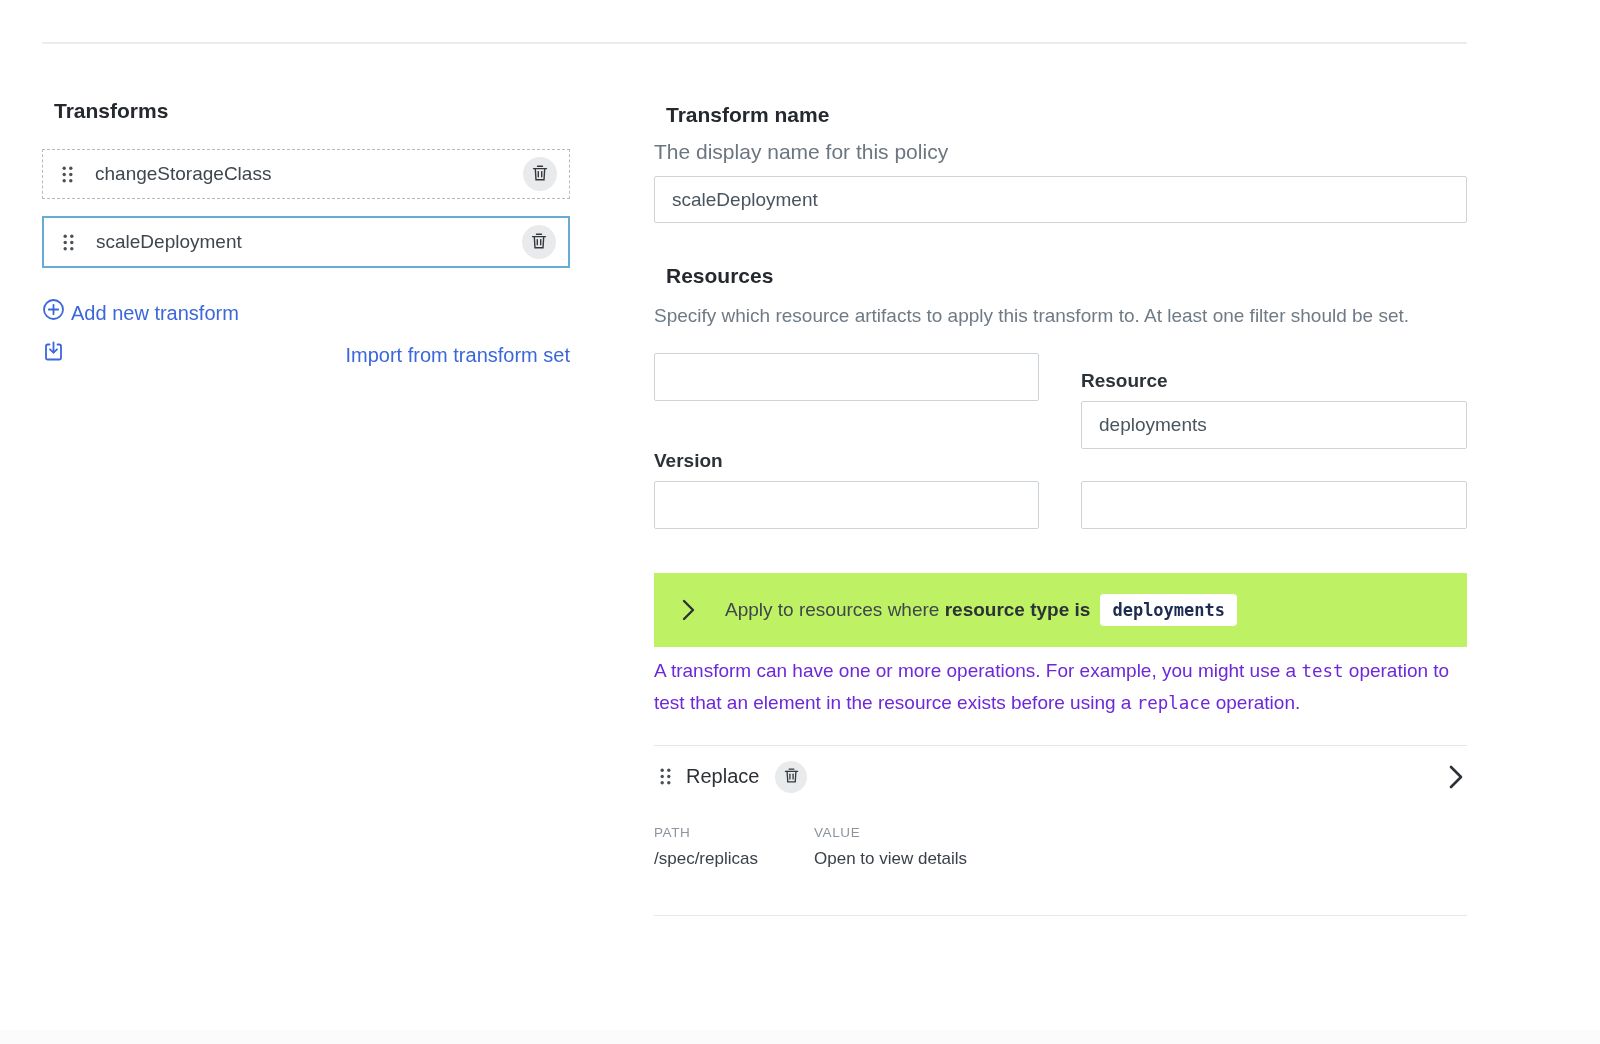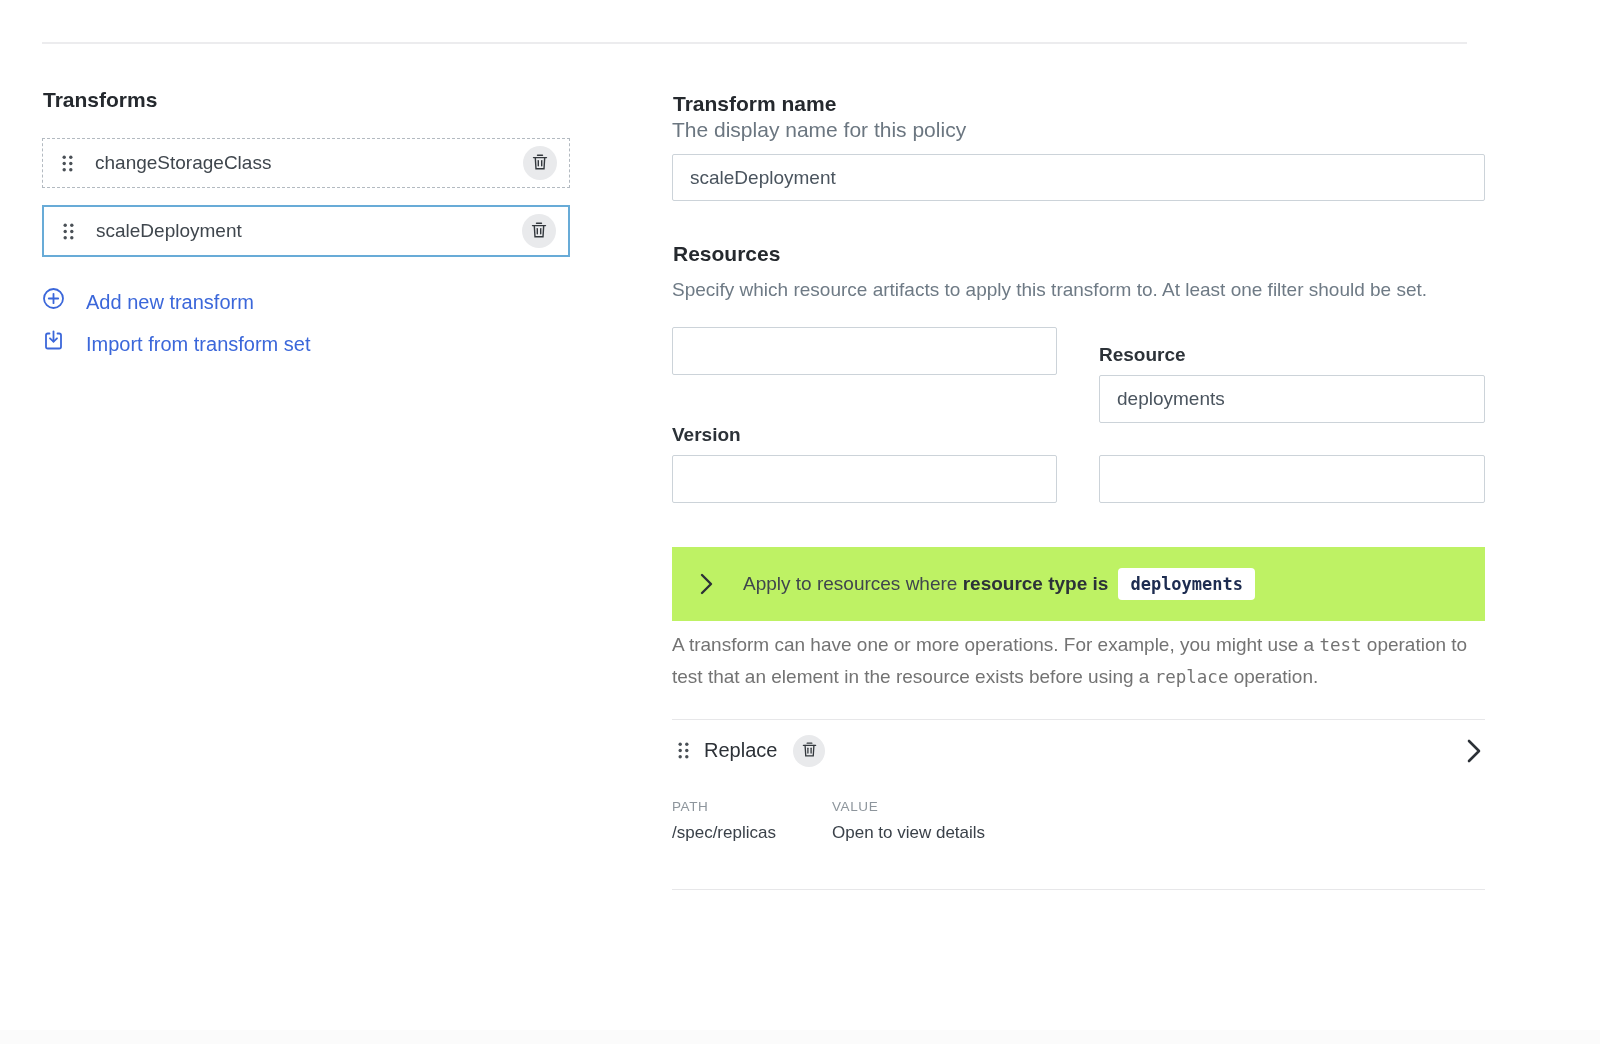--- a/index.html
+++ b/index.html
@@ -9,49 +9,49 @@
     background: #ffffff;
     font-family: "Liberation Sans", sans-serif;
     color: #3a4149;
     position: relative;
     overflow: hidden;
   }
   .hr-top {
     position: absolute; left: 42px; width: 1425px; top: 42px;
     border-top: 2px solid #ececee;
   }
-  h2 { font-size: 21px; font-weight: 700; color: #25292e; margin: 1px; line-height: 26px; }
+  h2 { font-size: 21px; font-weight: 700; color: #25292e; margin: 12px; line-height: 26px; }
 
   
   .left-col { position: absolute; left: 42px; top: 86px; width: 528px; }
   .card {
     display: flex; align-items: center;
     height: 50px; margin-top: 25px;
     border: 1px dashed #b3bac1; background: #fff;
     padding: 0 12px 0 19px;
   }
   .card.selected { border: 2px solid #68abd7; margin-top: 17px; height: 52px; }
   .card .label { font-size: 19px; color: #3f464d; flex: 1; margin-left: 22px; }
   .handle { display: inline-flex; flex: none; }
   .trash-btn {
     width: 34px; height: 34px; border-radius: 50%;
     background: #e9eaec; border: none; padding: 0;
     display: inline-flex; align-items: center; justify-content: center;
     cursor: pointer; flex: none;
   }
   .link-row {
-    display: flex; align-items: center; gap: 21px;
+    display: flex; align-items: center; gap: 6px;
     color: #3b67da; font-size: 20px; line-height: 26px; cursor: pointer;
   }
   .link-row.first { margin-top: 30px; }
-  .link-row.second { margin-top: 13px; }
+  .link-row.second { margin-top: 13px; justify-content: space-between; }
   .link-row svg { flex: none; }
 
   
-  .right-col { position: absolute; left: 672px; top: 90px; width: 813px; }
+  .right-col { position: absolute; left: 654px; top: 90px; width: 813px; }
   .subtitle { font-size: 21px; color: #6b7680; margin: 0 0 0 0; line-height: 24px; }
   .text-input {
     display: block; width: 100%; height: 47px; margin-top: 12px;
     border: 1px solid #ccd3d9; border-radius: 2px; background: #fff;
     font-family: "Liberation Sans", sans-serif;
     font-size: 19px; color: #4a545e; padding: 0 17px; outline: none;
   }
   .section-title { margin-top: 40px; }
   .desc { font-size: 19px; color: #6e7a85; line-height: 29.5px; margin: 8px 0 0 0; }
   .fields-grid {
@@ -73,21 +73,21 @@
   }
   .filter-panel .chev { cursor: pointer; display: inline-flex; }
   .filter-text { font-size: 19px; color: #3f464d; margin-left: 30px; }
   .filter-text b { color: #2c3238; }
   .chip {
     display: inline-block; margin-left: 10px;
     background: #ffffff; border-radius: 4px; padding: 6px 12px;
     font-family: "DejaVu Sans Mono", monospace;
     font-weight: 700; font-size: 17px; color: #1d2c50;
   }
-  .ops-desc { font-size: 19px; color: #737373; line-height: 31px; margin: 8px 0 0 0; }
+  .ops-desc { font-size: 19px; color: #6d28d9; line-height: 31px; margin: 8px 0 0 0; }
   .mono { font-family: "DejaVu Sans Mono", monospace; font-size: 17.5px; }
   .hr-mid { margin-top: 26px; border-top: 1px solid #e7e7e9; }
   .op-row { display: flex; align-items: center; padding: 15px 0 0 6px; }
   .op-name { font-size: 20px; color: #2c3137; margin: 0 16px 0 15px; }
   .op-trash { width: 32px; height: 32px; }
   .op-chevron { margin-left: auto; margin-right: 4px; cursor: pointer; display: inline-flex; }
   .meta-grid { display: grid; grid-template-columns: 160px auto; margin-top: 32px; }
   .meta-label {
     font-size: 13.5px; letter-spacing: 0.6px; color: #8d959c; line-height: 16px;
   }

